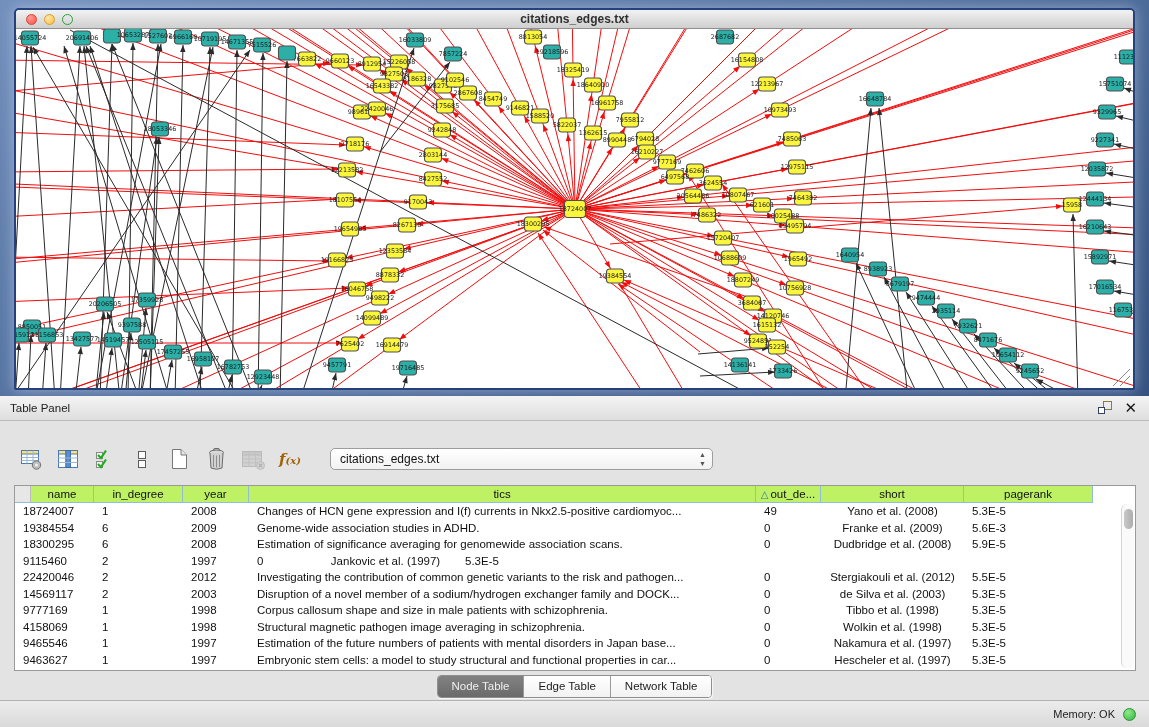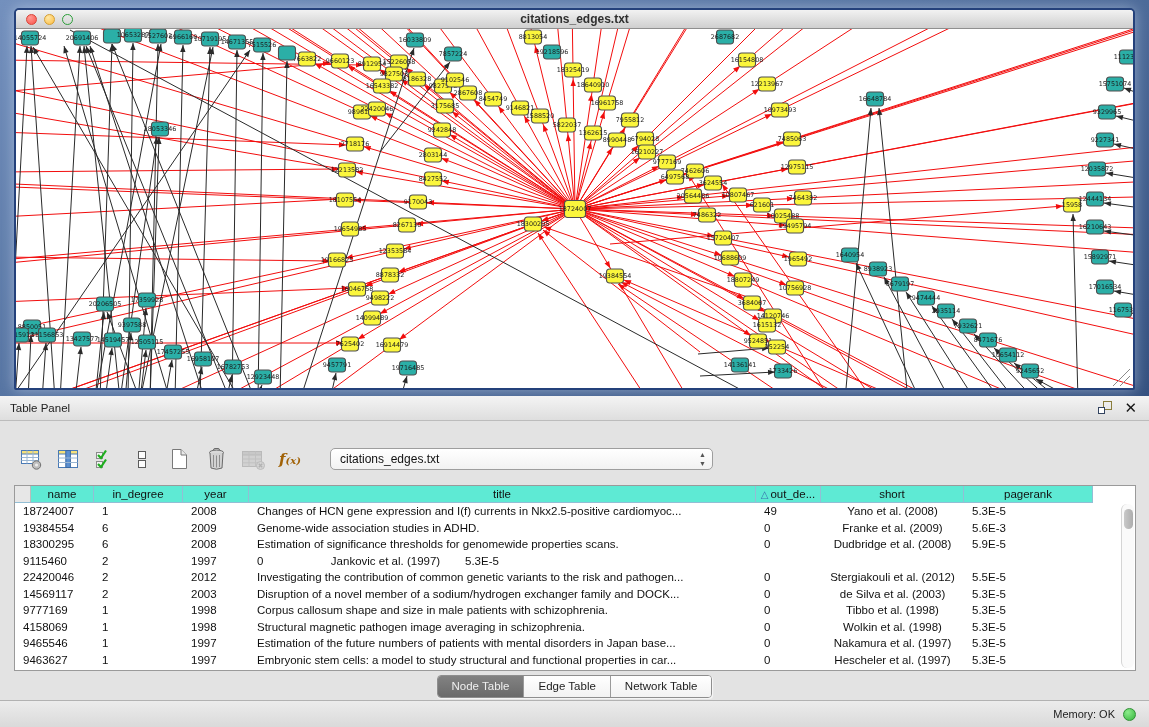--- a/index.html
+++ b/index.html
@@ -29,21 +29,21 @@
   .tool-btn{width:26px;height:26px;display:flex;align-items:center;justify-content:center;}
   .fx{font-family:"DejaVu Serif","Liberation Serif",serif;font-style:italic;font-weight:bold;font-size:15px;color:#a16207;}
   .fx small{font-size:10px;font-weight:bold;}
   .combo{margin-left:16px;width:372px;height:20px;background:linear-gradient(#ffffff,#f2f2f2);
     border:1px solid #9e9e9e;border-radius:5px;position:relative;font-size:12px;color:#111;
     line-height:20px;padding-left:9px;box-shadow:inset 0 1px 1px rgba(255,255,255,.8);}
   .combo-arrows{position:absolute;right:6px;top:1px;font-size:7px;color:#555;line-height:9px;text-align:center;}
   
   .table-area{position:absolute;left:14px;top:89px;width:1120px;height:184px;background:#fff;border:1px solid #9a9a9a;}
   .thead{display:flex;height:17px;font-size:11.5px;color:#111;}
-  .th{box-sizing:border-box;background:#5eead4;border-right:1px solid #92bed5;border-bottom:1px solid #92bed5;
+  .th{box-sizing:border-box;background:#bef264;border-right:1px solid #92bed5;border-bottom:1px solid #92bed5;
       text-align:center;line-height:16px;overflow:hidden;white-space:nowrap;}
   .th.corner{background:#e7e7e7;border-right:1px solid #bbb;}
   .sort-tri{color:#3a75b0;margin-right:2px;font-size:10px;}
   .tbody{position:absolute;left:0;top:17px;right:14px;bottom:0;overflow:hidden;}
   .tr{display:flex;height:16.5px;font-size:11.5px;color:#101010;}
   .td{box-sizing:border-box;overflow:hidden;white-space:nowrap;line-height:16.5px;}
   .td.left{padding-left:8px;text-align:left;}
   .td.center{text-align:center;}
   .vscroll{position:absolute;right:1px;top:18px;bottom:2px;width:12px;background:#fafafa;border-left:1px solid #d5d5d5;border-radius:6px;}
   .vthumb{position:absolute;left:1.5px;top:5px;width:9px;height:20px;background:linear-gradient(90deg,#c9c9c9,#adadad);border-radius:5px;}
@@ -960,21 +960,21 @@
         <span class="combo-arrows">▲<br>▼</span>
       </div>
     </div>
 
     <div class="table-area">
       <div class="thead">
           <div class="th corner" style="width:16px"></div>
           <div class="th" style="width:63px">name</div>
           <div class="th" style="width:89px">in_degree</div>
           <div class="th" style="width:66px">year</div>
-          <div class="th" style="width:507px">title</div>
+          <div class="th" style="width:507px">tics</div>
           <div class="th" style="width:65px"><span class="sort-tri">△</span>out_de...</div>
           <div class="th" style="width:143px">short</div>
           <div class="th" style="width:129px">pagerank</div>
         </div>
       <div class="tbody">
           <div class="tr">
             <div class="td left" style="width:79px">18724007</div>
             <div class="td left" style="width:89px">1</div>
             <div class="td left" style="width:66px">2008</div>
             <div class="td left" style="width:507px">Changes of HCN gene expression and I(f) currents in Nkx2.5-positive cardiomyoc...</div>
@@ -988,21 +988,21 @@
             <div class="td left" style="width:66px">2009</div>
             <div class="td left" style="width:507px">Genome-wide association studies in ADHD.</div>
             <div class="td left" style="width:65px">0</div>
             <div class="td center" style="width:143px">Franke et al. (2009)</div>
             <div class="td left" style="width:129px">5.6E-3</div>
           </div>
           <div class="tr">
             <div class="td left" style="width:79px">18300295</div>
             <div class="td left" style="width:89px">6</div>
             <div class="td left" style="width:66px">2008</div>
-            <div class="td left" style="width:507px">Estimation of significance thresholds for genomewide properties scans.</div>
+            <div class="td left" style="width:507px">Estimation of significance averaging for genomewide association scans.</div>
             <div class="td left" style="width:65px">0</div>
             <div class="td center" style="width:143px">Dudbridge et al. (2008)</div>
             <div class="td left" style="width:129px">5.9E-5</div>
           </div>
           <div class="tr">
             <div class="td left" style="width:79px">9115460</div>
             <div class="td left" style="width:89px">2</div>
             <div class="td left" style="width:66px">1997</div>
             <div class="td left" style="width:65px">0</div>
             <div class="td center" style="width:143px">Jankovic et al. (1997)</div>

